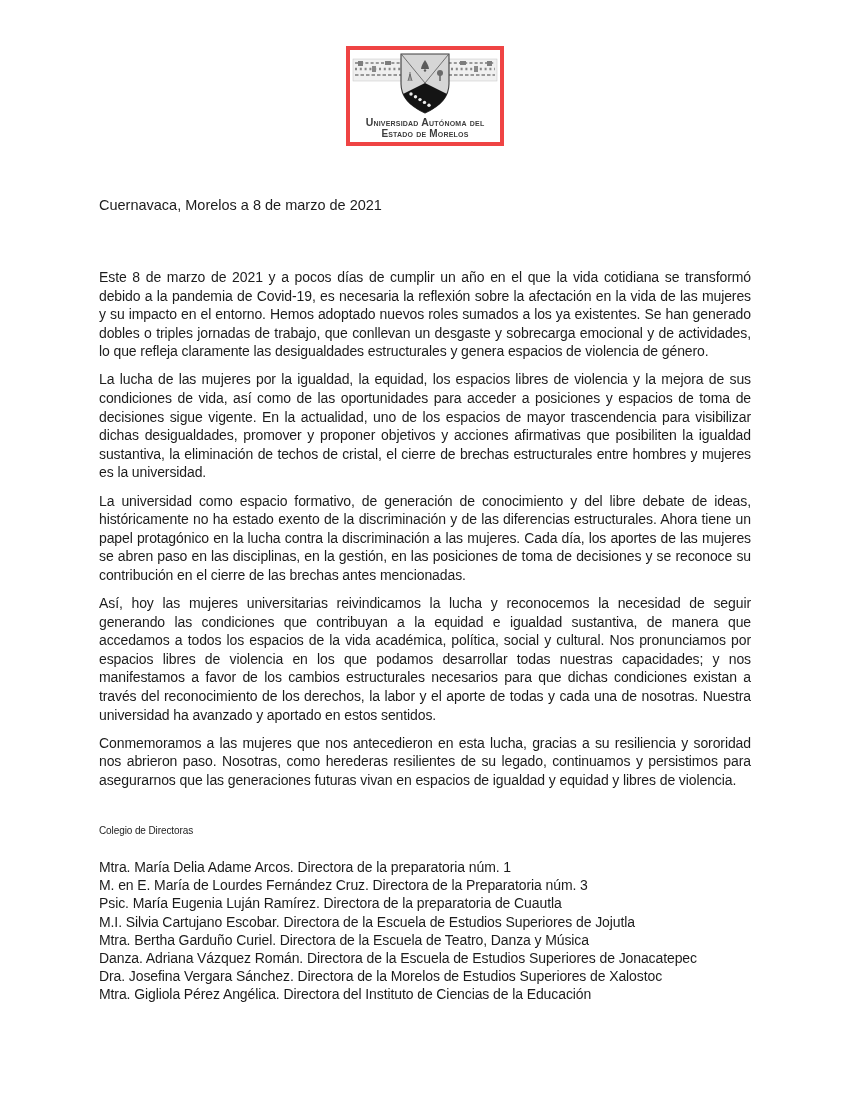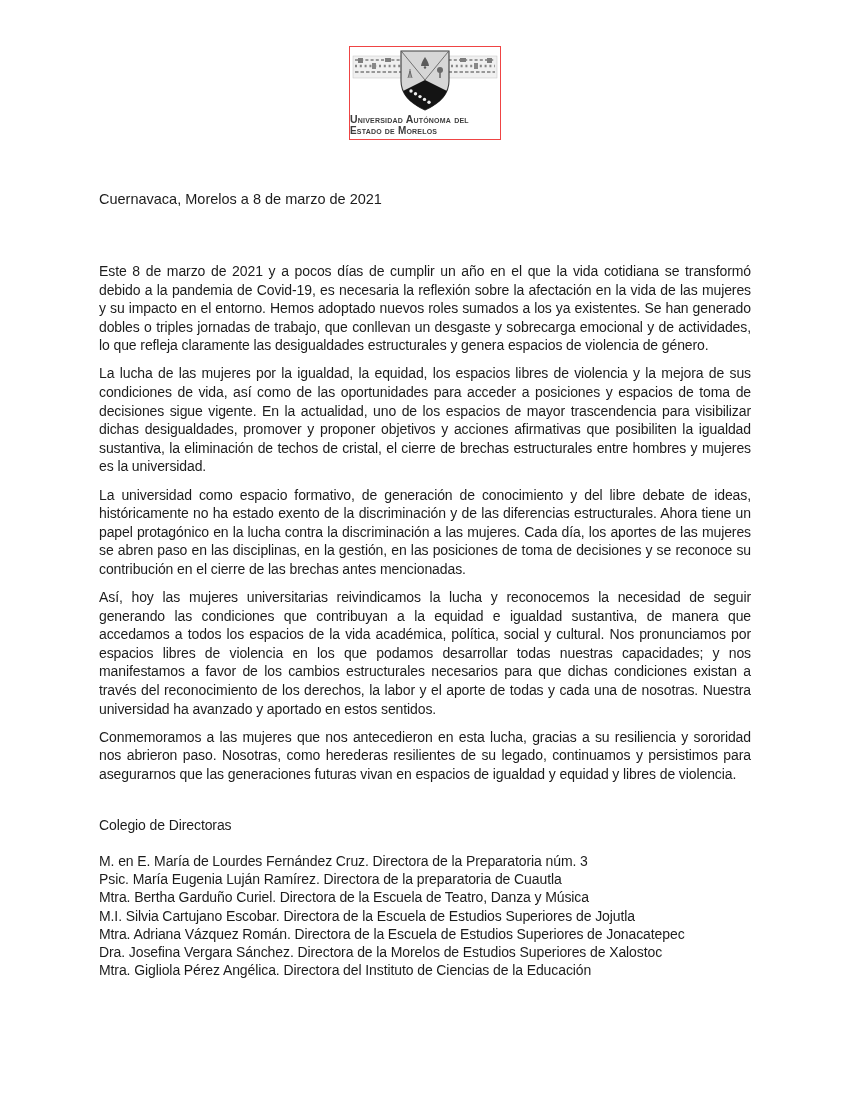--- a/index.html
+++ b/index.html
@@ -17,23 +17,23 @@
     overflow: hidden;
   }
   
   .letterhead {
     padding-top: 46px;
     display: flex;
     justify-content: center;
   }
   .logo-box {
     width: 150px;
-    border: 1px solid #ef4444;
+    border: 4px solid #ef4444;
     padding: 2px 0 3px 0;
-    text-align: left;
+    text-align: center;
   }
   .crest {
     display: block;
     margin: 0 auto;
   }
   .logo-caption {
     margin-top: 1px;
     font-weight: bold;
     font-variant: small-caps;
     color: #3d3d3d;
@@ -63,21 +63,21 @@
     line-height: 18.6px;
     text-align: justify;
     color: #1c1c1c;
   }
   
   .closing {
     margin-top: 33px;
   }
   .closing-line {
     margin: 0;
-    font-size: 14px;
+    font-size: 10px;
     letter-spacing: -0.1px;
     line-height: 18.6px;
     color: #1c1c1c;
   }
   .closing-line.subgroup {
     margin-top: 11px;
   }
   .signatories {
     list-style: none;
     margin: 17px 0 0 0;
@@ -150,25 +150,26 @@
     <main class="body-text">
       <p class="para">Este 8 de marzo de 2021 y a pocos días de cumplir un año en el que la vida cotidiana se transformó debido a la pandemia de Covid-19, es necesaria la reflexión sobre la afectación en la vida de las mujeres y su impacto en el entorno. Hemos adoptado nuevos roles sumados a los ya existentes. Se han generado dobles o triples jornadas de trabajo, que conllevan un desgaste y sobrecarga emocional y de actividades, lo que refleja claramente las desigualdades estructurales y genera espacios de violencia de género.</p>
       <p class="para">La lucha de las mujeres por la igualdad, la equidad, los espacios libres de violencia y la mejora de sus condiciones de vida, así como de las oportunidades para acceder a posiciones y espacios de toma de decisiones sigue vigente. En la actualidad, uno de los espacios de mayor trascendencia para visibilizar dichas desigualdades, promover y proponer objetivos y acciones afirmativas que posibiliten la igualdad sustantiva, la eliminación de techos de cristal, el cierre de brechas estructurales entre hombres y mujeres es la universidad.</p>
       <p class="para">La universidad como espacio formativo, de generación de conocimiento y del libre debate de ideas, históricamente no ha estado exento de la discriminación y de las diferencias estructurales. Ahora tiene un papel protagónico en la lucha contra la discriminación a las mujeres. Cada día, los aportes de las mujeres se abren paso en las disciplinas, en la gestión, en las posiciones de toma de decisiones y se reconoce su contribución en el cierre de las brechas antes mencionadas.</p>
       <p class="para">Así, hoy las mujeres universitarias reivindicamos la lucha y reconocemos la necesidad de seguir generando las condiciones que contribuyan a la equidad e igualdad sustantiva, de manera que accedamos a todos los espacios de la vida académica, política, social y cultural. Nos pronunciamos por espacios libres de violencia en los que podamos desarrollar todas nuestras capacidades; y nos manifestamos a favor de los cambios estructurales necesarios para que dichas condiciones existan a través del reconocimiento de los derechos, la labor y el aporte de todas y cada una de nosotras. Nuestra universidad ha avanzado y aportado en estos sentidos.</p>
       <p class="para">Conmemoramos a las mujeres que nos antecedieron en esta lucha, gracias a su resiliencia y sororidad nos abrieron paso. Nosotras, como herederas resilientes de su legado, continuamos y persistimos para asegurarnos que las generaciones futuras vivan en espacios de igualdad y equidad y libres de violencia.</p>
 
       <section class="closing">
         <p class="closing-line">Colegio de Directoras</p>
         <ul class="signatories">
+          <li>Mtra. María Delia Adame Arcos. Directora de la preparatoria núm. 1</li>
           <li>M. en E. María de Lourdes Fernández Cruz. Directora de la Preparatoria núm. 3</li>
           <li>Psic. María Eugenia Luján Ramírez. Directora de la preparatoria de Cuautla</li>
+          <li>M.I. Silvia Cartujano Escobar. Directora de la Escuela de Estudios Superiores de Jojutla</li>
           <li>Mtra. Bertha Garduño Curiel. Directora de la Escuela de Teatro, Danza y Música</li>
-          <li>M.I. Silvia Cartujano Escobar. Directora de la Escuela de Estudios Superiores de Jojutla</li>
-          <li>Mtra. Adriana Vázquez Román. Directora de la Escuela de Estudios Superiores de Jonacatepec</li>
+          <li>Danza. Adriana Vázquez Román. Directora de la Escuela de Estudios Superiores de Jonacatepec</li>
           <li>Dra. Josefina Vergara Sánchez. Directora de la Morelos de Estudios Superiores de Xalostoc</li>
           <li>Mtra. Gigliola Pérez Angélica. Directora del Instituto de Ciencias de la Educación</li>
         </ul>
       </section>
     </main>
 
   </div>
 </div>
 
 </body></html>

